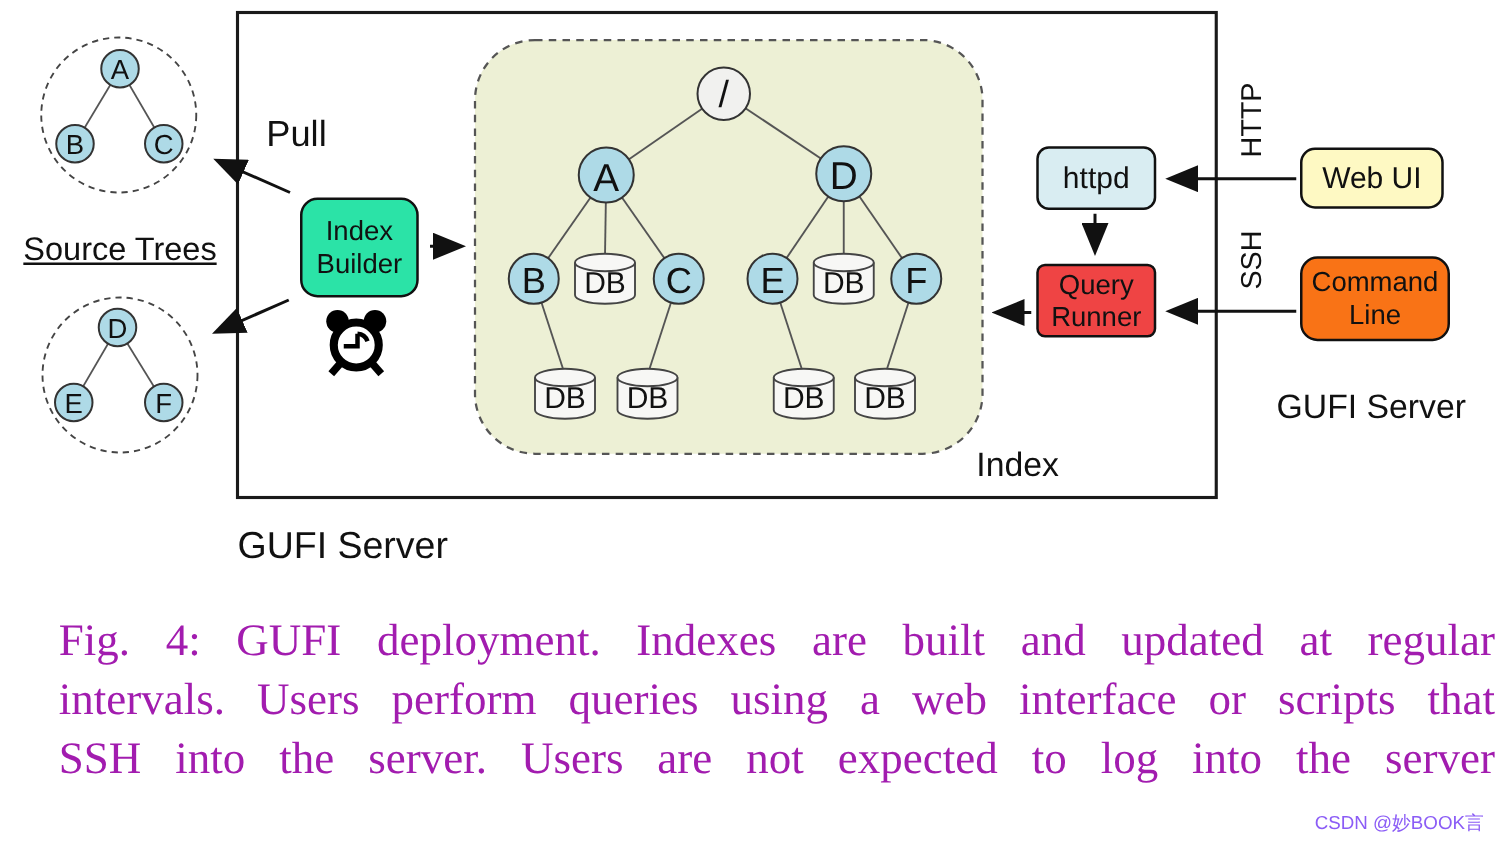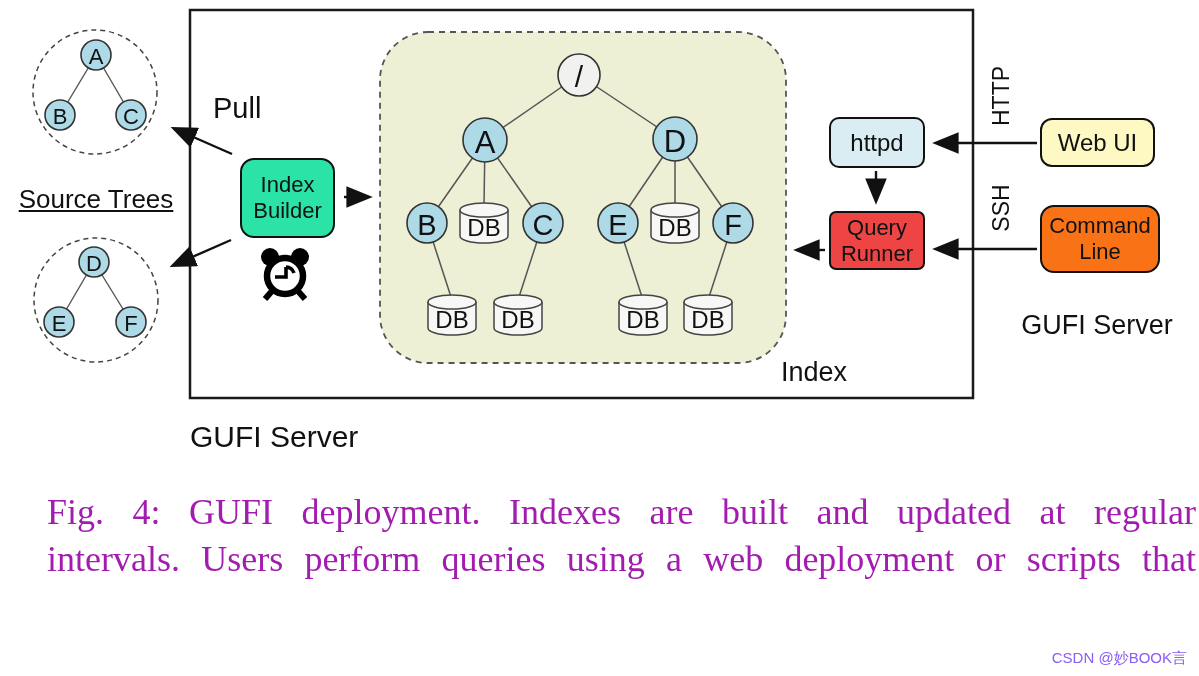--- a/index.html
+++ b/index.html
@@ -182,18 +182,19 @@
   <div class="abs lbl" style="left:190px;top:420px;width:783px;text-align:left;font-size:30px;">GUFI Server</div>
 
   <div class="abs lbl" style="left:1007px;top:310px;width:180px;text-align:center;font-size:27px;">GUFI Server</div>
 
   <div class="abs lbl vert" style="left:966px;top:79px;width:70px;height:34px;line-height:34px;font-size:23px;">HTTP</div>
 
   <div class="abs lbl vert" style="left:966px;top:191px;width:70px;height:34px;line-height:34px;font-size:23px;">SSH</div>
 
   <div class="caption">
     <div class="cap-line just">Fig. 4: GUFI deployment. Indexes are built and updated at regular</div>
-    <div class="cap-line just">intervals. Users perform queries using a web deployment or scripts that</div>
+    <div class="cap-line just">intervals. Users perform queries using a web interface or scripts that</div>
+    <div class="cap-line just">SSH into the server. Users are not expected to log into the server</div>
   </div>
 
   <div class="watermark">CSDN @妙BOOK言</div>
 
 </div>
 
 </body></html>

